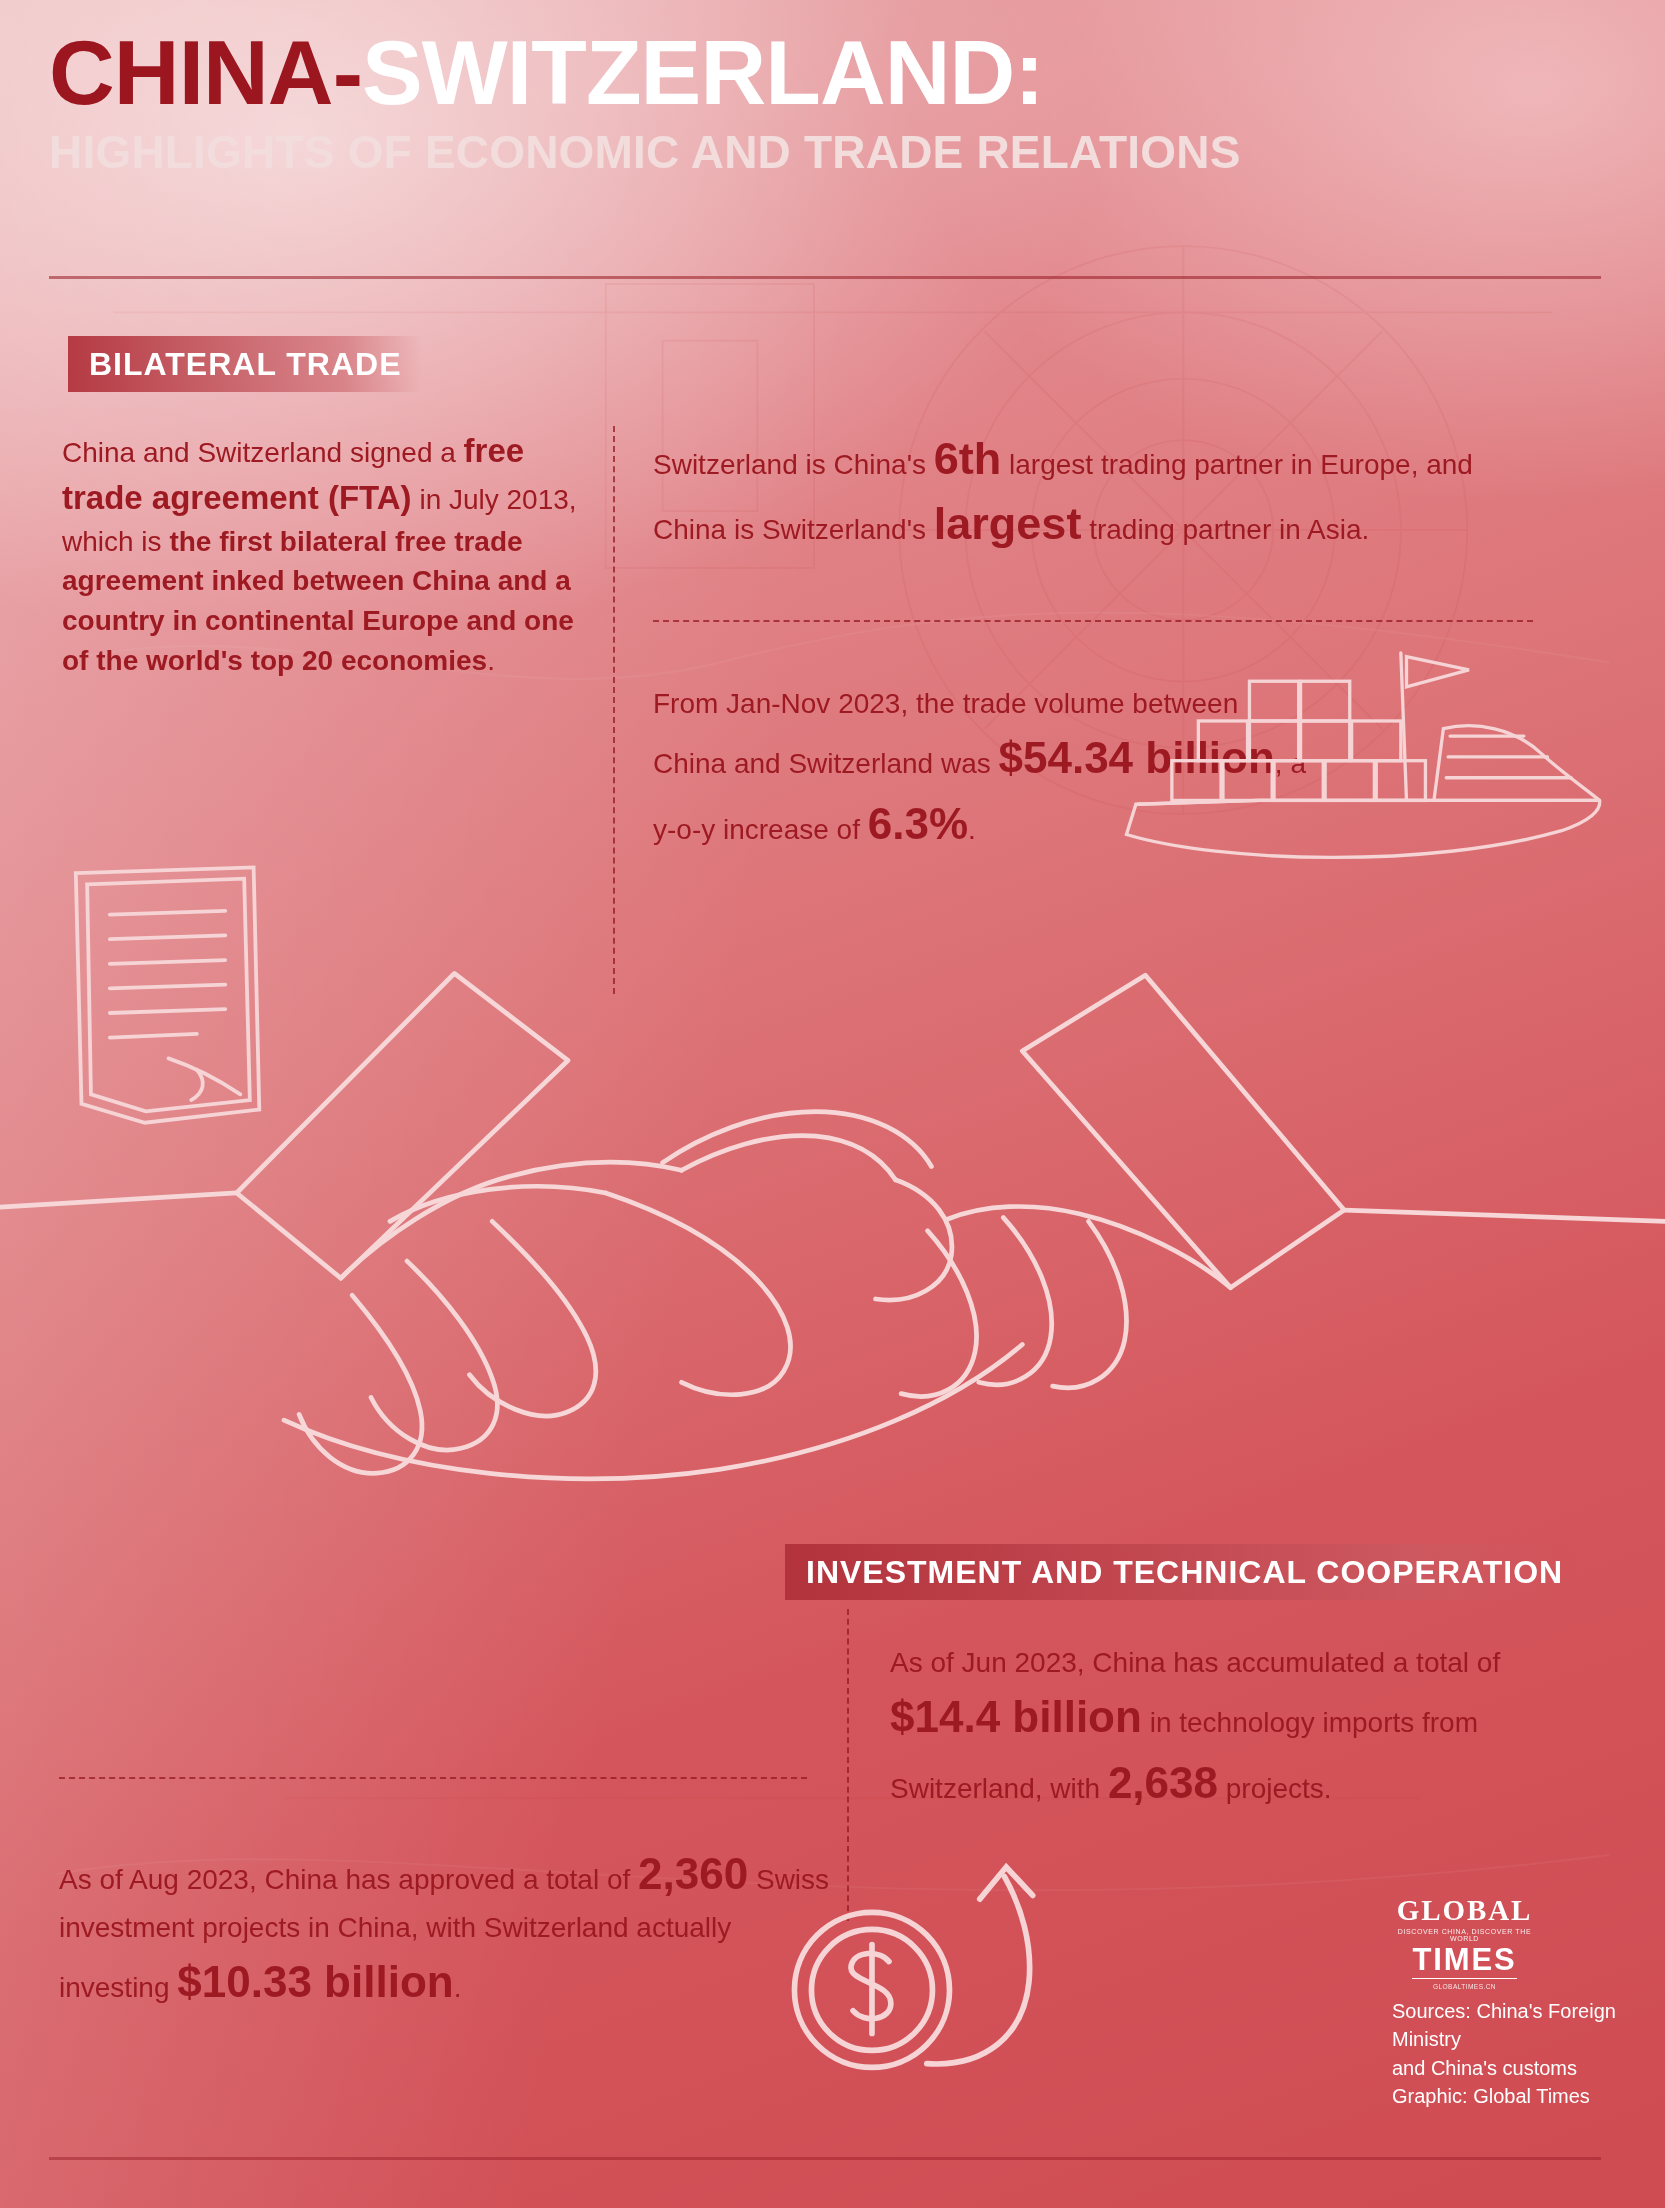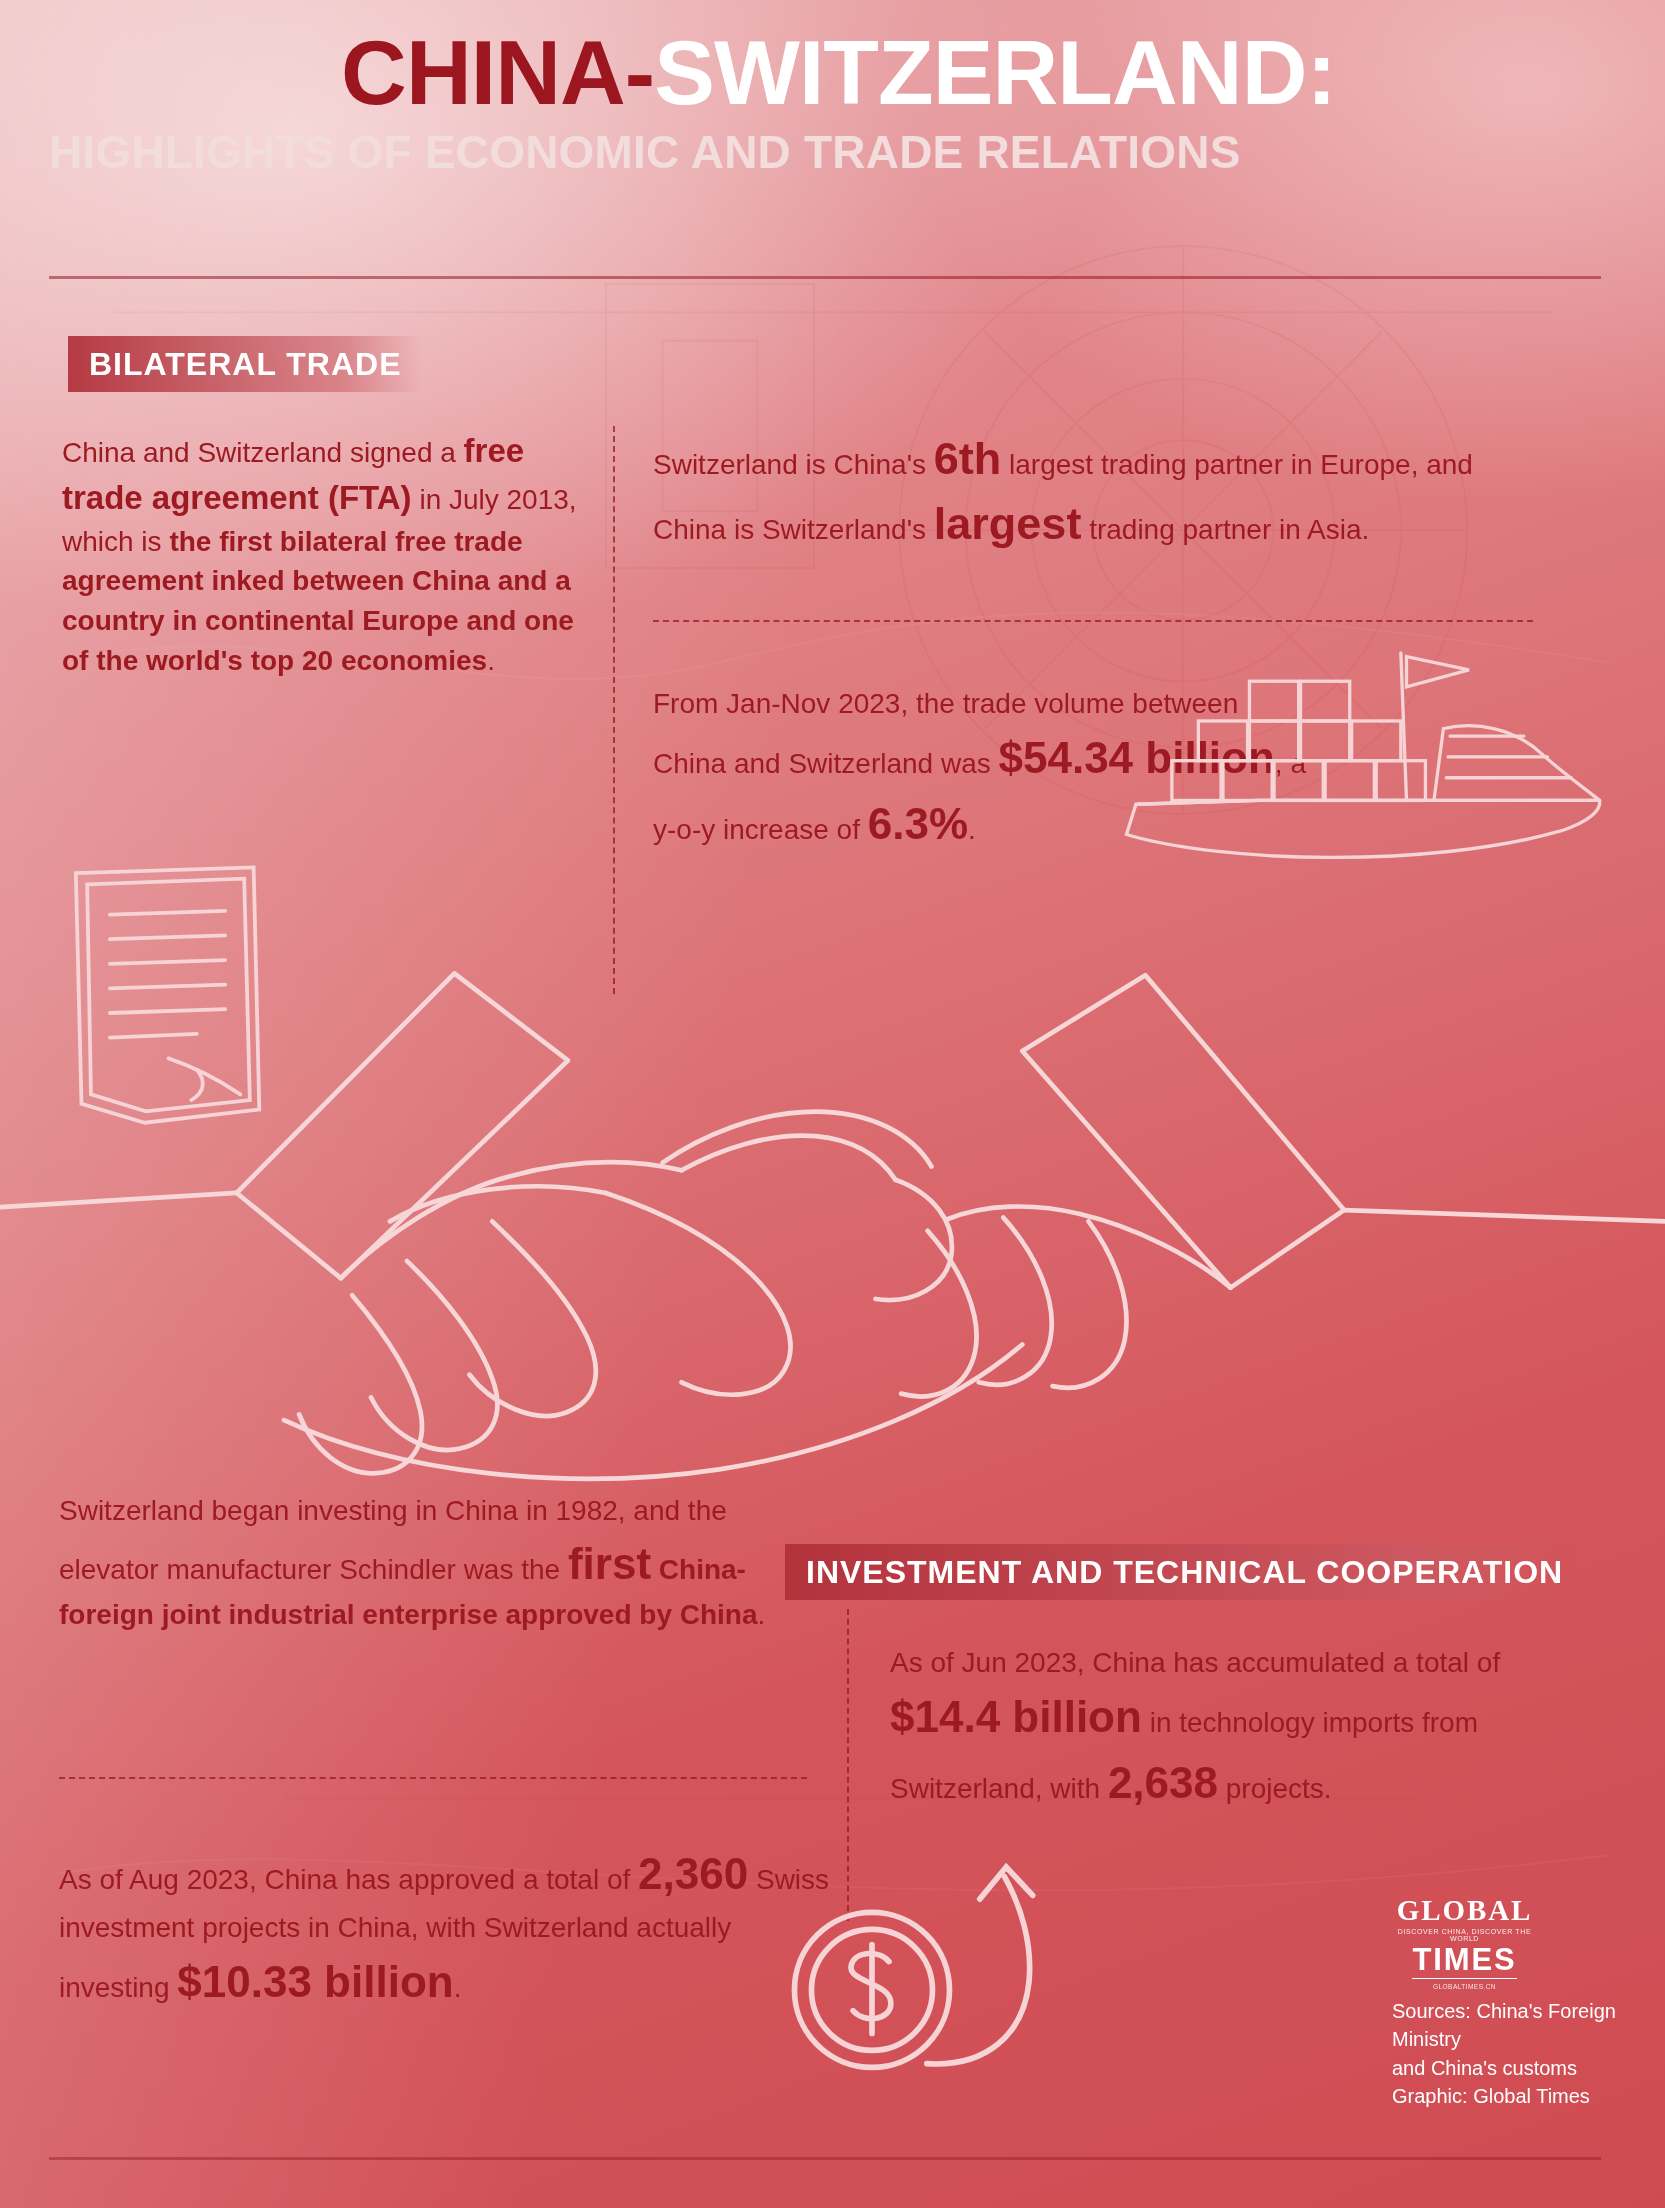--- a/index.html
+++ b/index.html
@@ -37,21 +37,20 @@
   .header {
     position: absolute;
     left: 49px; top: 26.5px; right: 38px;
   }
   .title-line1 {
     font-size: 91px;
     font-weight: bold;
     letter-spacing: -0.9px;
     line-height: 1.02;
     white-space: nowrap;
-    text-align: center;
   }
   .title-china { color: #9c1620; }
   .title-dash { color: #9c1620; }
   .title-swiss { color: #ffffff; }
   .title-line2 {
     margin-top: 5.7px;
     font-size: 46px;
     font-weight: bold;
     color: #f2dcdc;
     letter-spacing: 0.2px;
@@ -212,23 +211,20 @@
   </div>
 
   <div class="block t" id="blk-partner">
     <span class="t-reg">Switzerland is China's </span><span class="n-34">6th</span><span class="t-reg"> largest trading partner in Europe, and China is Switzerland's </span><span class="n-34">largest</span><span class="t-reg"> trading partner in Asia.</span>
   </div>
 
   <div class="block t" id="blk-volume">
     <span class="t-reg">From Jan-Nov 2023, the trade volume between China and Switzerland was </span><span class="n-40">$54.34 billion</span><span class="t-reg">, a y-o-y increase of </span><span class="n-40">6.3%</span><span class="t-reg">.</span>
   </div>
 
-  <div class="block t" id="blk-schindler">
-    <span class="t-reg">Switzerland began investing in China in 1982, and the elevator manufacturer Schindler was the </span><span class="n-40">first</span><span class="t-reg"> </span><span class="b">China-foreign joint industrial enterprise approved by China</span><span class="t-reg">.</span>
-  </div>
 
   <div class="block t" id="blk-approved">
     <span class="t-reg">As of Aug 2023, China has approved a total of </span><span class="n-40">2,360</span><span class="t-reg"> Swiss investment projects in China, with Switzerland actually investing </span><span class="n-40">$10.33 billion</span><span class="t-reg">.</span>
   </div>
 
   <div class="block t" id="blk-tech">
     <span class="t-reg">As of Jun 2023, China has accumulated a total of </span><span class="n-40">$14.4 billion</span><span class="t-reg"> in technology imports from Switzerland, with </span><span class="n-40">2,638</span><span class="t-reg"> projects.</span>
   </div>
 
   <div class="art" id="art-doc">

